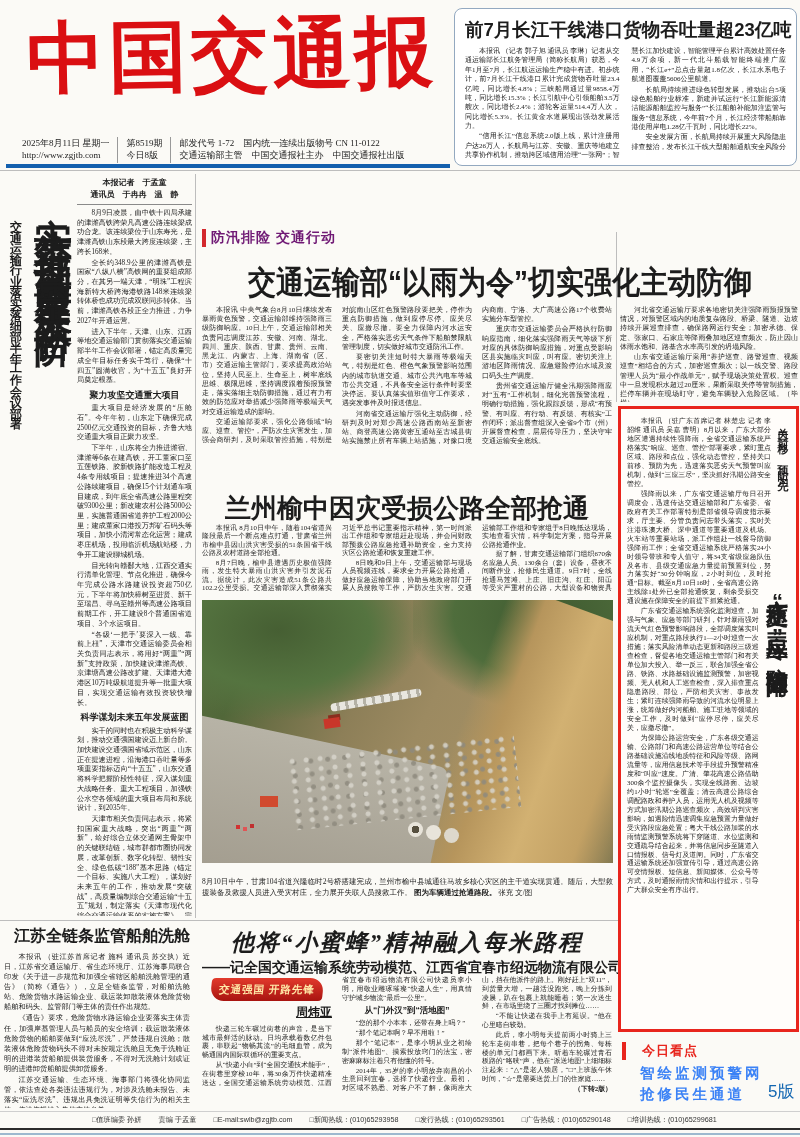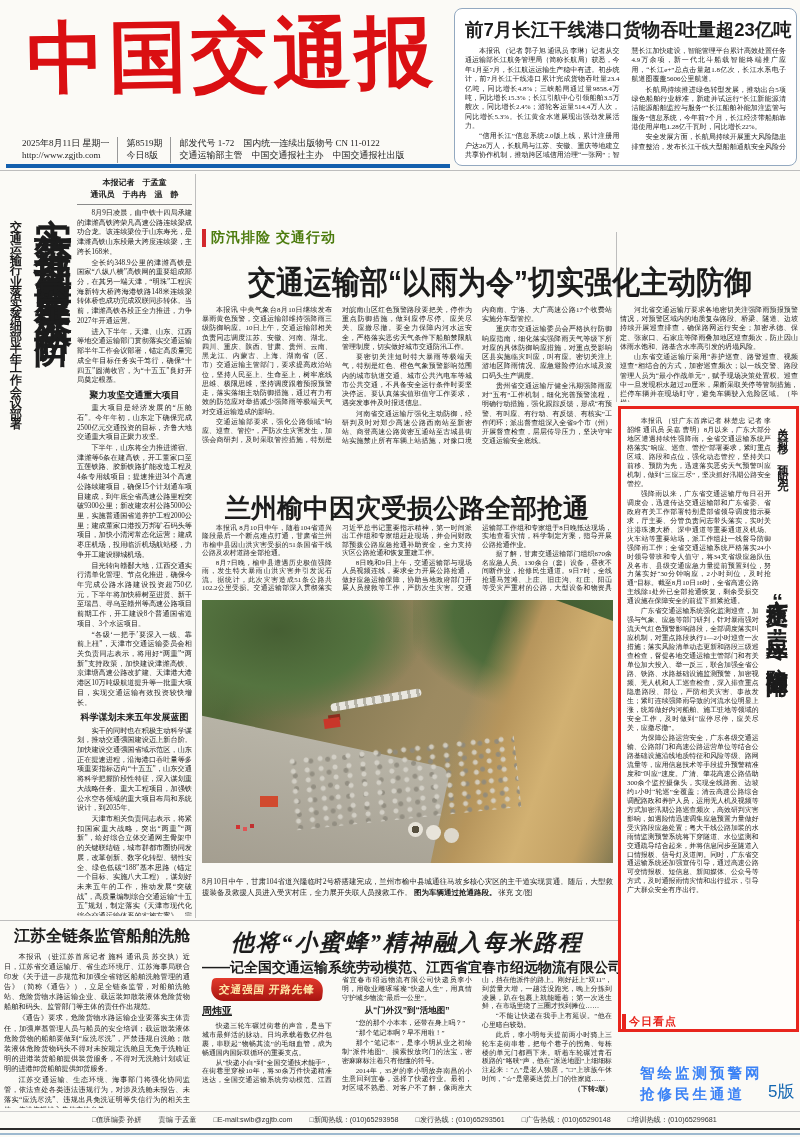--- a/index.html
+++ b/index.html
@@ -37,21 +37,21 @@
   .left-body{flex:1;font-size:7.2px;line-height:1.35;overflow:hidden;padding-left:5px;}
   .byline-box{text-align:center;font-size:8px;font-weight:bold;border-bottom:1px solid #8a8a8a;
     padding:1px 0 3px;margin-bottom:4px;line-height:1.5;}
   .left-sub{font-size:9px;}
 
   .js-art{left:4px;top:926px;width:186px;height:182px;overflow:hidden;}
   .js-title{font-size:16px;font-weight:900;text-align:right;white-space:nowrap;margin:0 0 5px;}
   .js-body{font-size:7.2px;line-height:1.4;}
 
   
-  .main-tag{left:202px;top:229px;border-left:4px solid #d3282d;padding-left:5px;color:#4d7c0f;
+  .main-tag{left:202px;top:229px;border-left:4px solid #d3282d;padding-left:5px;color:#701a75;
     font-weight:900;font-size:14px;letter-spacing:1px;}
   .main-kicker{left:202px;top:249px;width:596px;text-align:center;font-size:15px;font-weight:600;letter-spacing:3px;}
   .main-title{left:202px;top:264px;width:596px;text-align:center;font-size:28px;font-weight:900;
     white-space:nowrap;transform:scaleY(1.12);}
   .main-bodyA{left:202px;top:306px;width:410px;height:180px;column-count:3;column-gap:10px;
     font-size:7px;line-height:1.32;overflow:hidden;}
   .main-bodyB{left:620px;top:306px;width:178px;height:96px;font-size:7px;line-height:1.32;overflow:hidden;}
 
   
   .lz-title{left:202px;top:491px;width:410px;text-align:center;font-size:26px;font-weight:900;white-space:nowrap;}
@@ -88,38 +88,38 @@
   
   .bee-title{left:202px;top:927px;width:410px;text-align:center;font-size:23px;font-weight:900;
     font-style:italic;letter-spacing:2px;white-space:nowrap;}
   .bee-sub{left:202px;top:959px;width:410px;text-align:center;font-size:14px;font-weight:bold;white-space:nowrap;}
   .bee-body{left:202px;top:976px;width:410px;height:130px;column-count:3;column-gap:10px;
     font-size:6.9px;line-height:1.28;overflow:hidden;}
   .bee-badge{display:block;width:112px;margin:2px auto 4px;padding:5px 0;text-align:center;
     background:linear-gradient(#e23a2c,#a81410);color:#ffe9a8;font-weight:bold;font-size:10.5px;
     border-radius:4px 14px 4px 14px;transform:skewX(-6deg);letter-spacing:1px;
     font-family:"Liberation Sans","DejaVu Sans",sans-serif;}
-  .bee-author{text-align:left;font-weight:bold;font-size:10px;margin:2px 0 4px;text-indent:0;
+  .bee-author{text-align:right;font-weight:bold;font-size:12px;margin:2px 0 4px;text-indent:0;
     text-decoration:underline;}
   .bee-cont{text-align:right;text-indent:0;font-weight:bold;}
 
   
   .gd-box{left:618px;top:406px;width:181px;height:626px;border:3px solid #e8251d;background:#fffdfa;
     box-sizing:border-box;padding:8px 6px 4px;overflow:hidden;}
   .gd-kicker{float:right;writing-mode:vertical-rl;text-orientation:upright;height:158px;
     font-size:11px;font-weight:bold;letter-spacing:5px;margin:2px 0 4px 4px;
     font-family:"Liberation Sans","DejaVu Sans",sans-serif;}
   .gd-title{float:right;writing-mode:vertical-rl;text-orientation:upright;height:408px;clear:right;
     font-size:22px;font-weight:900;letter-spacing:2px;margin:0 0 6px 5px;line-height:1.2;
     font-family:"Liberation Sans","DejaVu Sans",sans-serif;}
   .gd-body{font-size:6.9px;line-height:1.3;}
 
   
-  .today-label{left:622px;top:1014px;border-left:4px solid #e8251d;padding-left:3px;color:#e8251d;
-    font-weight:900;font-size:11px;letter-spacing:1px;}
+  .today-label{left:622px;top:1042px;border-left:4px solid #e8251d;padding-left:16px;color:#e8251d;
+    font-weight:900;font-size:13px;letter-spacing:1px;}
   .today-lines{left:640px;top:1063px;width:130px;font-size:14.5px;font-weight:900;color:#3b82f6;
     letter-spacing:3px;line-height:1.45;}
   .today-page{left:768px;top:1080px;color:#1266b1;font-weight:normal;font-size:17px;}
 
   
   .footer-row{left:92px;top:1115px;width:706px;display:flex;gap:17px;font-size:7.2px;color:#333;white-space:nowrap;}
   .foot-thick{position:absolute;left:0;top:1128px;width:800px;height:2px;background:#2c2c2c;}
   .foot-blue{position:absolute;left:0;top:1133px;width:800px;height:2px;background:#9db9cf;}
 </style>
 </head>

